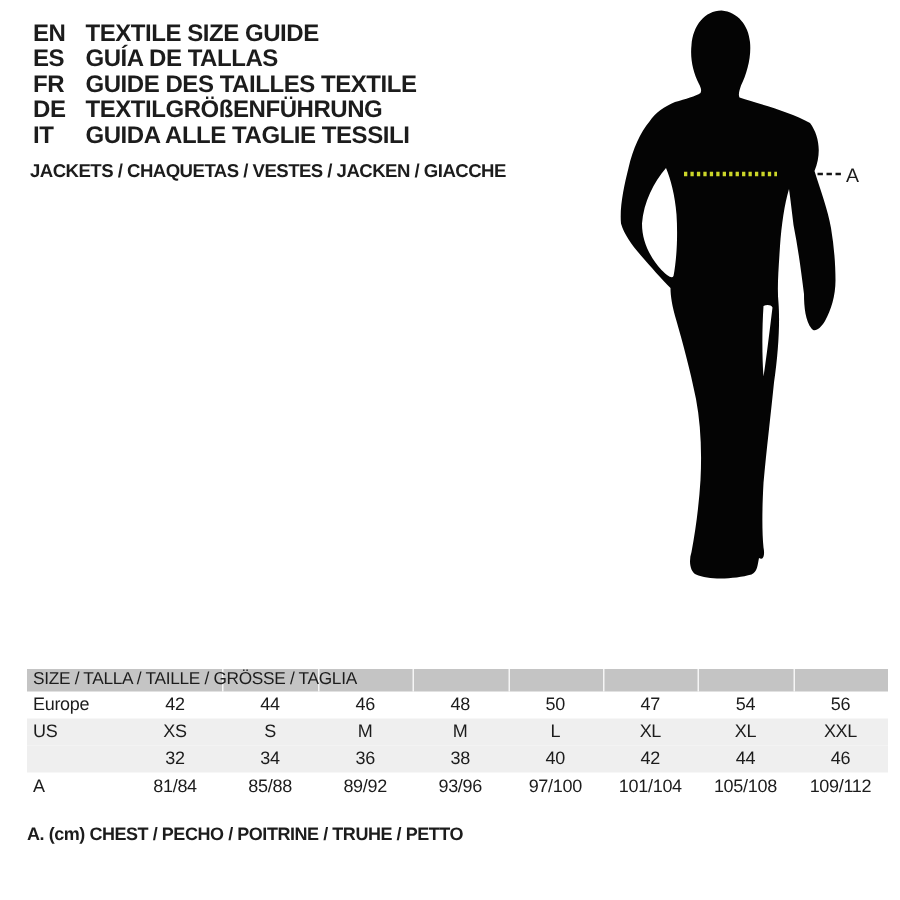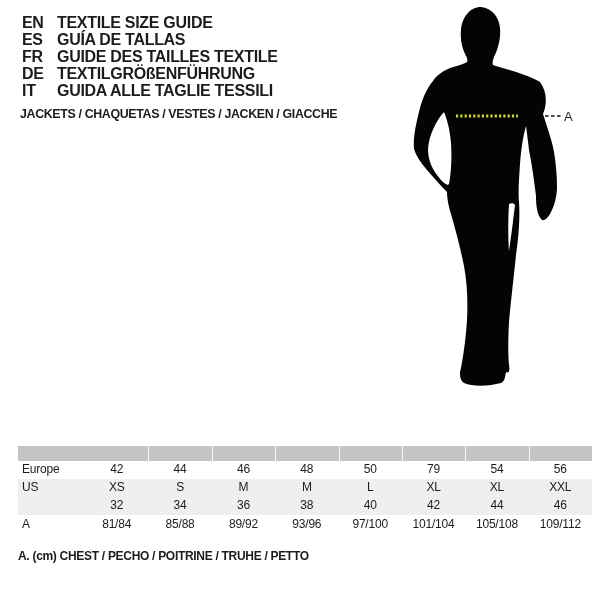--- a/index.html
+++ b/index.html
@@ -130,30 +130,31 @@
       C 508 238 508 219 509 204
       Z"></path>
     <line x1="456" y1="116" x2="518" y2="116" stroke="var(--measure-dots)" stroke-width="3" stroke-dasharray="2.2 2.1"></line>
     <line x1="545" y1="116" x2="561" y2="116" stroke="var(--leader)" stroke-width="1.6" stroke-dasharray="3.6 2.4"></line>
     <text class="fig-label" x="564" y="121">A</text>
   </svg>
 
 
   <div class="size-table">
     <div class="thead" id="thead">
+      <span class="htext">SIZE / TALLA / TAILLE / GRÖSSE / TAGLIA</span>
     <span class="vsep" style="left: 130.375px;"></span><span class="vsep" style="left: 193.75px;"></span><span class="vsep" style="left: 257.125px;"></span><span class="vsep" style="left: 320.5px;"></span><span class="vsep" style="left: 383.875px;"></span><span class="vsep" style="left: 447.25px;"></span><span class="vsep" style="left: 510.625px;"></span></div>
     <div id="tbody">
         <div class="trow">
           <div class="cell-label">Europe</div>
           <div class="cell-val">42</div>
           <div class="cell-val">44</div>
           <div class="cell-val">46</div>
           <div class="cell-val">48</div>
           <div class="cell-val">50</div>
-          <div class="cell-val">79</div>
+          <div class="cell-val">47</div>
           <div class="cell-val">54</div>
           <div class="cell-val">56</div>
         </div>
         <div class="trow shade">
           <div class="cell-label">US</div>
           <div class="cell-val">XS</div>
           <div class="cell-val">S</div>
           <div class="cell-val">M</div>
           <div class="cell-val">M</div>
           <div class="cell-val">L</div>

